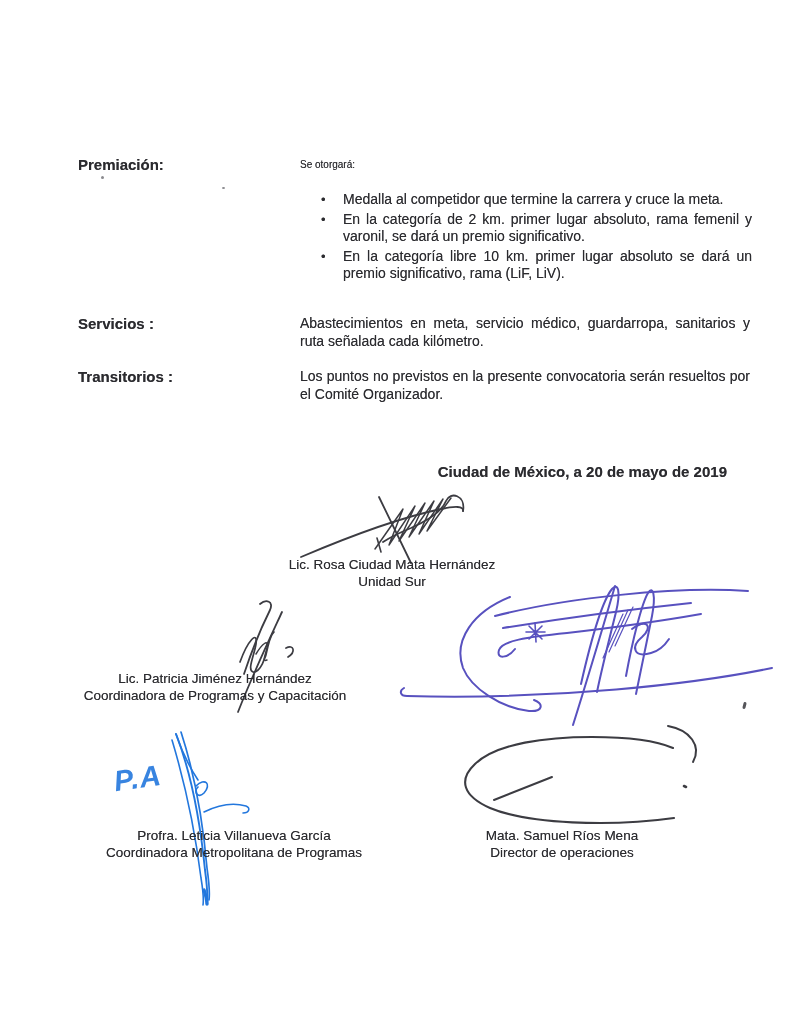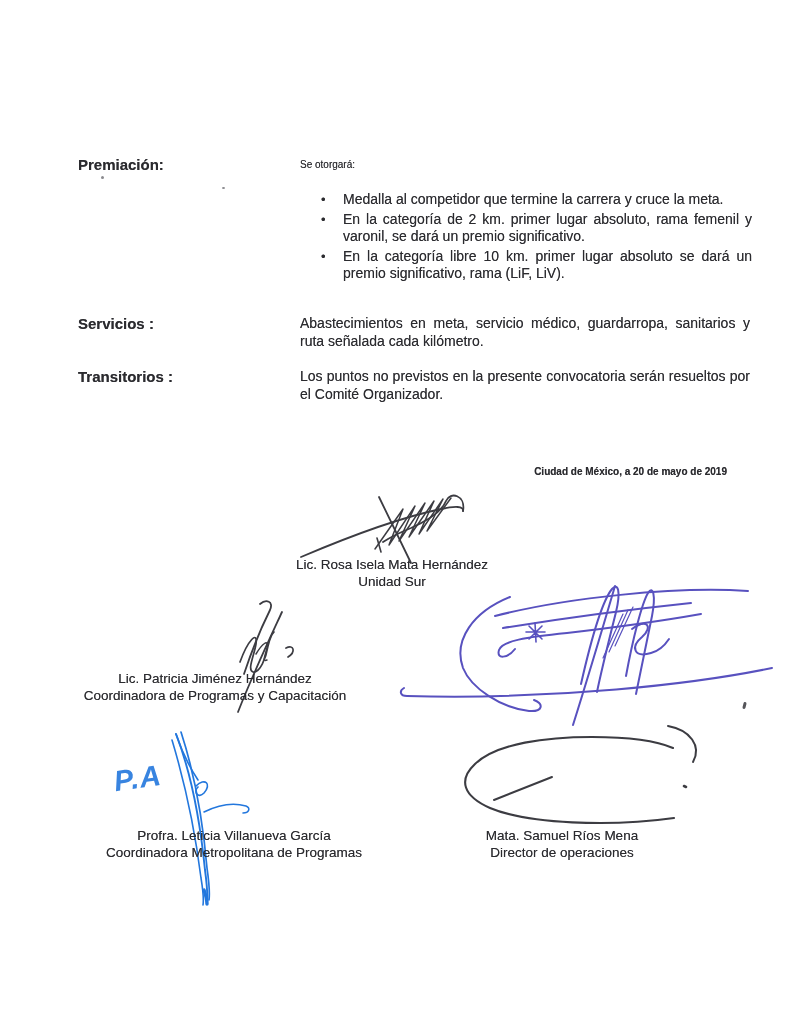--- a/index.html
+++ b/index.html
@@ -13,21 +13,21 @@
     color:#2b2b2f;font-size:14px;line-height:17.5px;
     text-shadow:0 0 0.6px rgba(40,40,45,.6);
   }
   .label{font-weight:bold;font-size:15px;line-height:18px;}
   .just{text-align:justify;text-align-last:left;}
   .intro{font-size:10px;}
   .bullets{width:431px;}
   .bullet-row{display:flex;margin-bottom:2px;}
   .bullet-dot{width:13px;flex:0 0 13px;margin-right:9px;font-size:13px;line-height:17.5px;}
   .bullet-text{flex:1;}
-  .dateline{font-weight:bold;font-size:10px;line-height:18px;text-align:center;}
+  .dateline{font-weight:bold;font-size:15px;line-height:18px;text-align:center;}
   .sig-text{text-align:center;font-size:13.5px;line-height:16.5px;color:#2b2b2f;
     text-shadow:0 0 0.6px rgba(40,40,45,.6);}
   .sig-text div{white-space:nowrap;}
   svg.ink{position:absolute;overflow:visible;}
   svg.ink path{fill:none;stroke-linecap:round;stroke-linejoin:round;}
   .ink-black path{stroke:#3c3c42;}
   .ink-violet path{stroke:#5851bf;}
   .ink-blue path{stroke:#2377dd;}
   .pa-note{
     color:#2377dd;font-size:29px;font-style:italic;font-weight:bold;
@@ -73,21 +73,21 @@
   <div class="abs doc-text dateline" style="right:65px;top:463px;">Ciudad de México, a 20 de mayo de 2019</div>
 
   <svg class="ink ink-black" style="left:293px;top:485px;" width="198" height="80" viewBox="0 0 198 80">
     <path d="M 8,72 C 55,52 105,33 148,24 C 162,21 171,21 170,26" stroke-width="1.8"></path>
     <path d="M 170,26 C 173,10 157,6 153,16 C 150,24 138,34 118,43 C 108,47 98,52 90,57" stroke-width="1.8"></path>
     <path d="M 82,64 L 110,24 L 96,60 L 122,21 L 106,56 L 132,18 L 116,52 L 141,16 L 126,49 L 150,14 L 134,46 L 158,13" stroke-width="1.5"></path>
     <path d="M 86,12 L 118,78" stroke-width="1.8"></path>
     <path d="M 84,53 L 88,67" stroke-width="1.6"></path>
   </svg>
   <div class="abs sig-text" style="left:242px;top:557px;width:300px;">
-    <div>Lic. Rosa Isela Mata Hernández</div>
+    <div>Lic. Rosa Ciudad Mata Hernández</div>
     <div>Unidad Sur</div>
   </div>
 
   <svg class="ink ink-violet" style="left:395px;top:582px;" width="378" height="150" viewBox="0 0 378 150">
     <path d="M 100,34 C 170,16 280,4 353,9" stroke-width="2"></path>
     <path d="M 115,15 C 78,30 58,58 68,86 C 76,106 106,126 134,129 C 148,130 149,122 139,118" stroke-width="2"></path>
     <path d="M 220,4 C 205,55 190,105 178,143" stroke-width="2"></path>
     <path d="M 108,46 C 170,36 248,26 296,21" stroke-width="2"></path>
     <path d="M 120,67 C 113,76 101,78 104,68 C 107,59 131,55 172,51 C 224,45 272,38 306,32" stroke-width="2"></path>
     <path d="M 186,102 C 196,58 208,18 217,7 C 223,0 226,9 221,30 C 214,58 206,90 202,110" stroke-width="2"></path>

